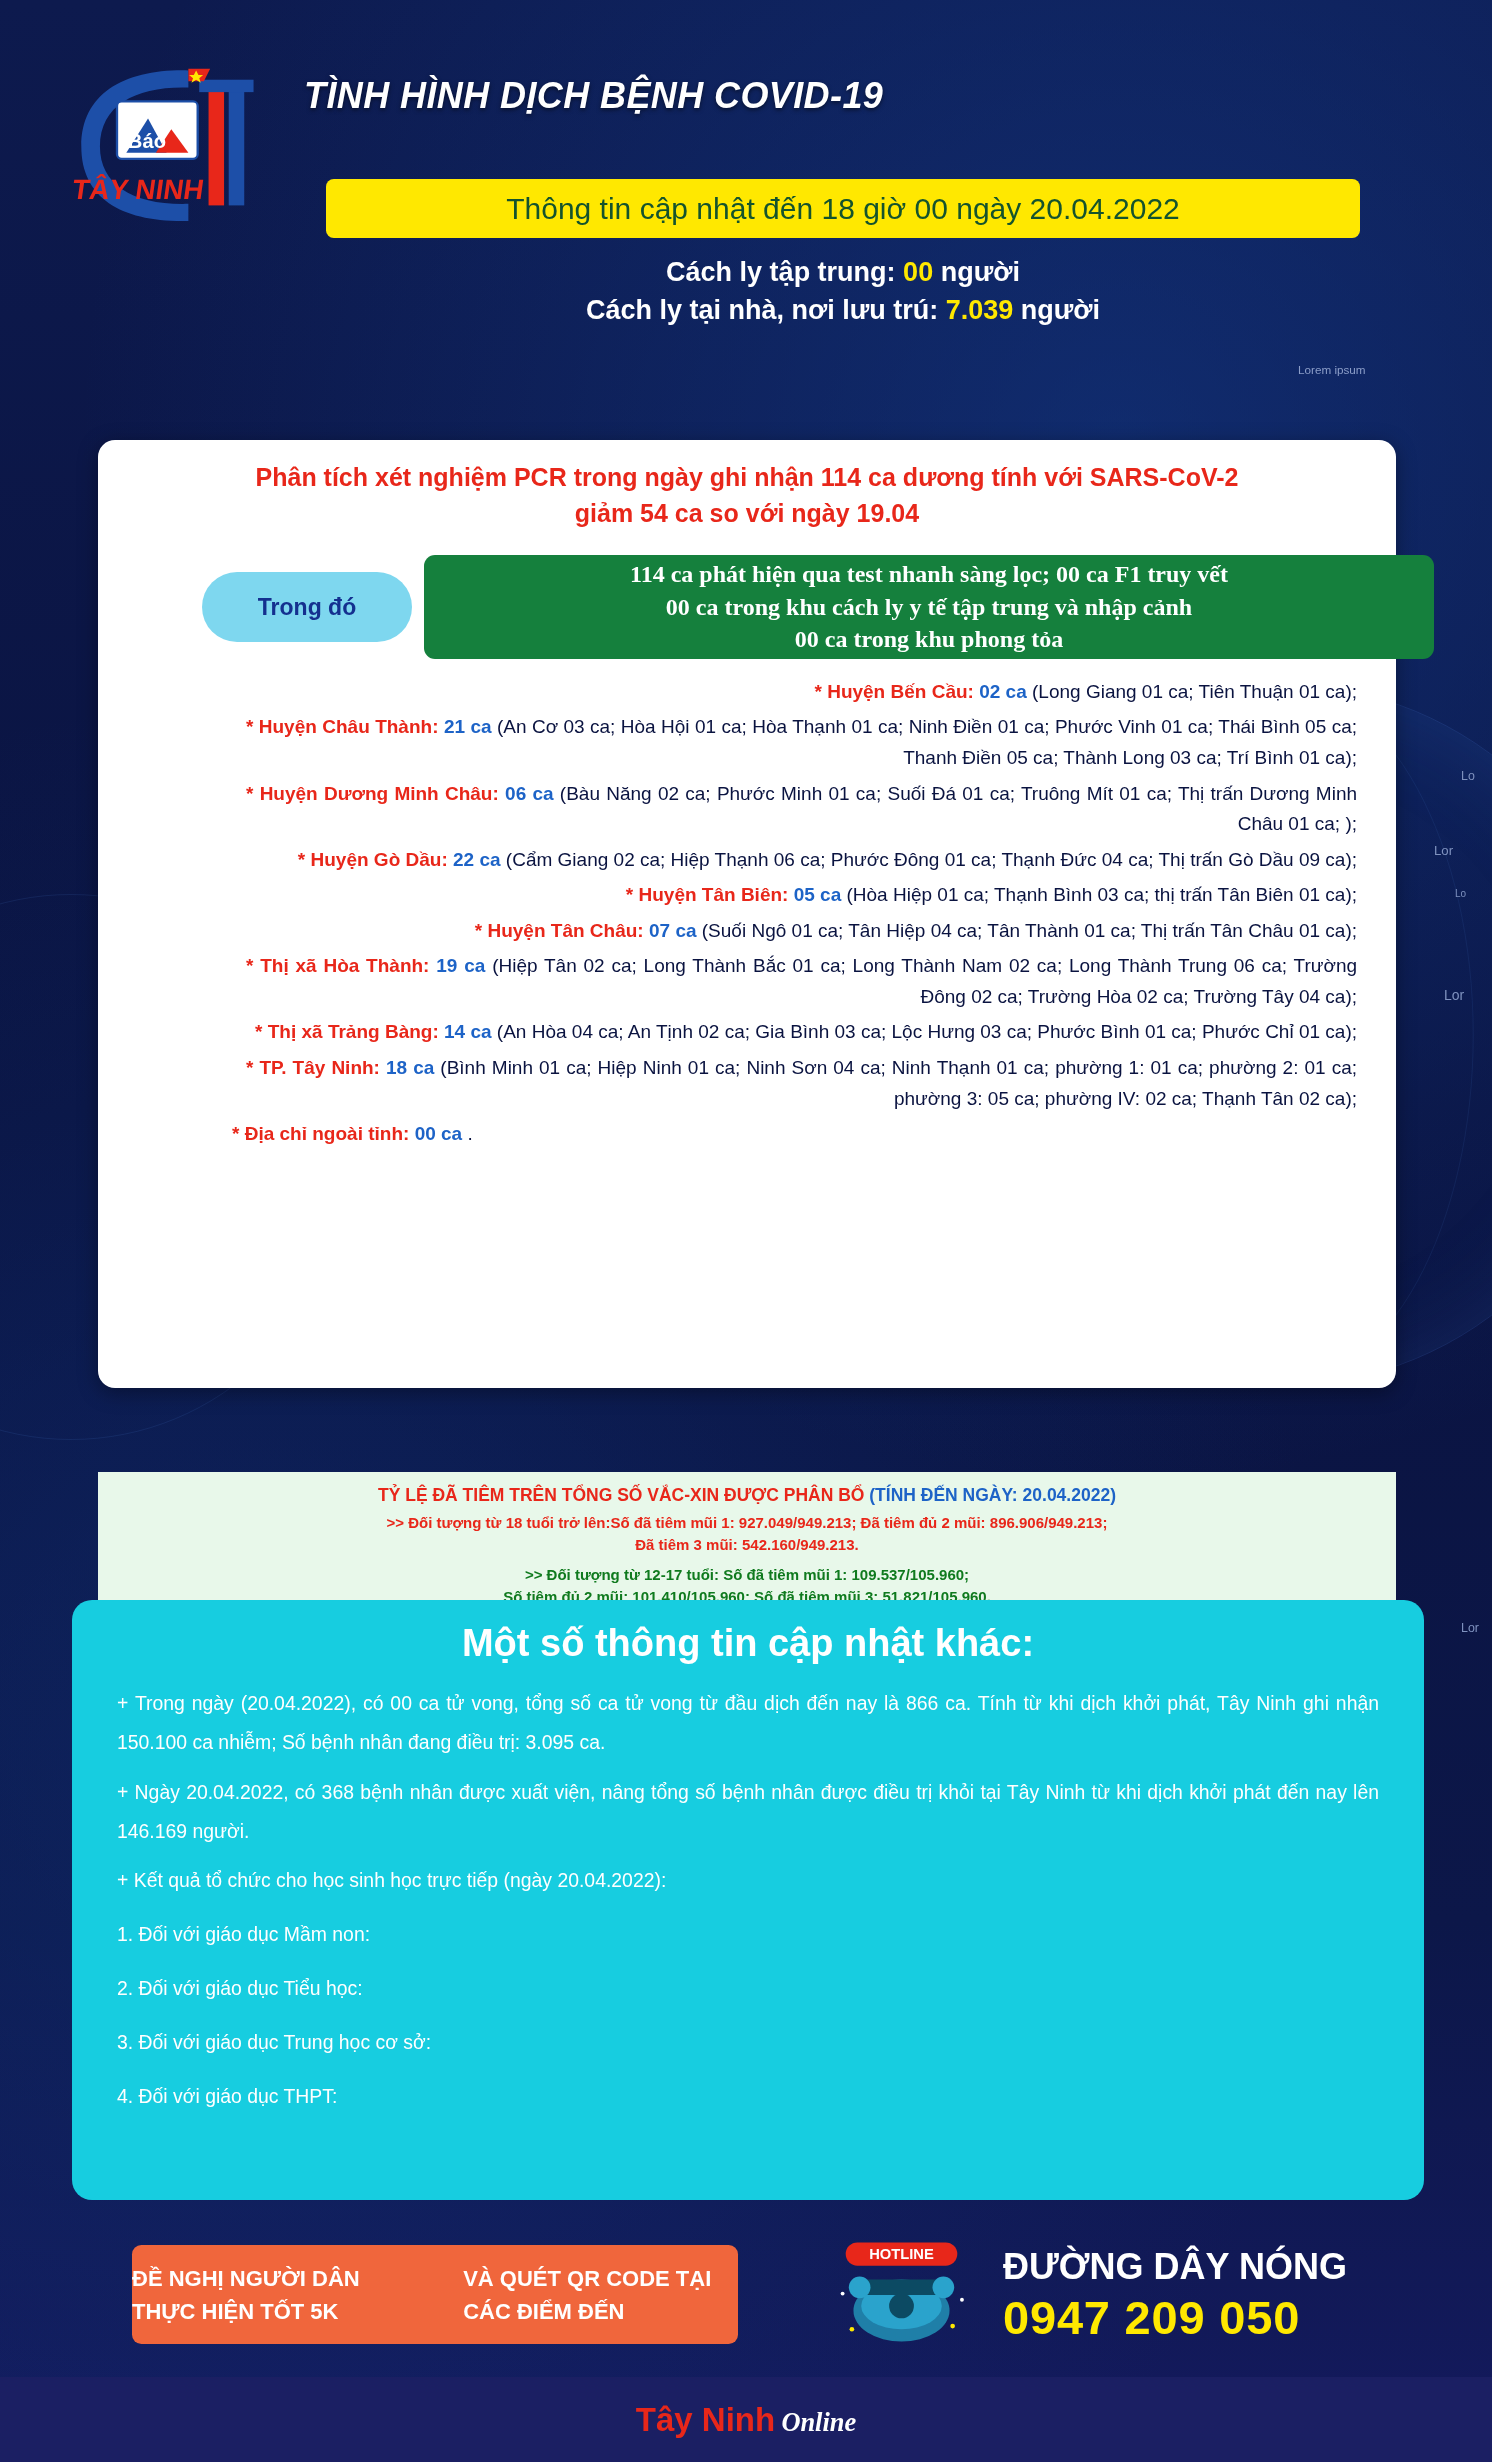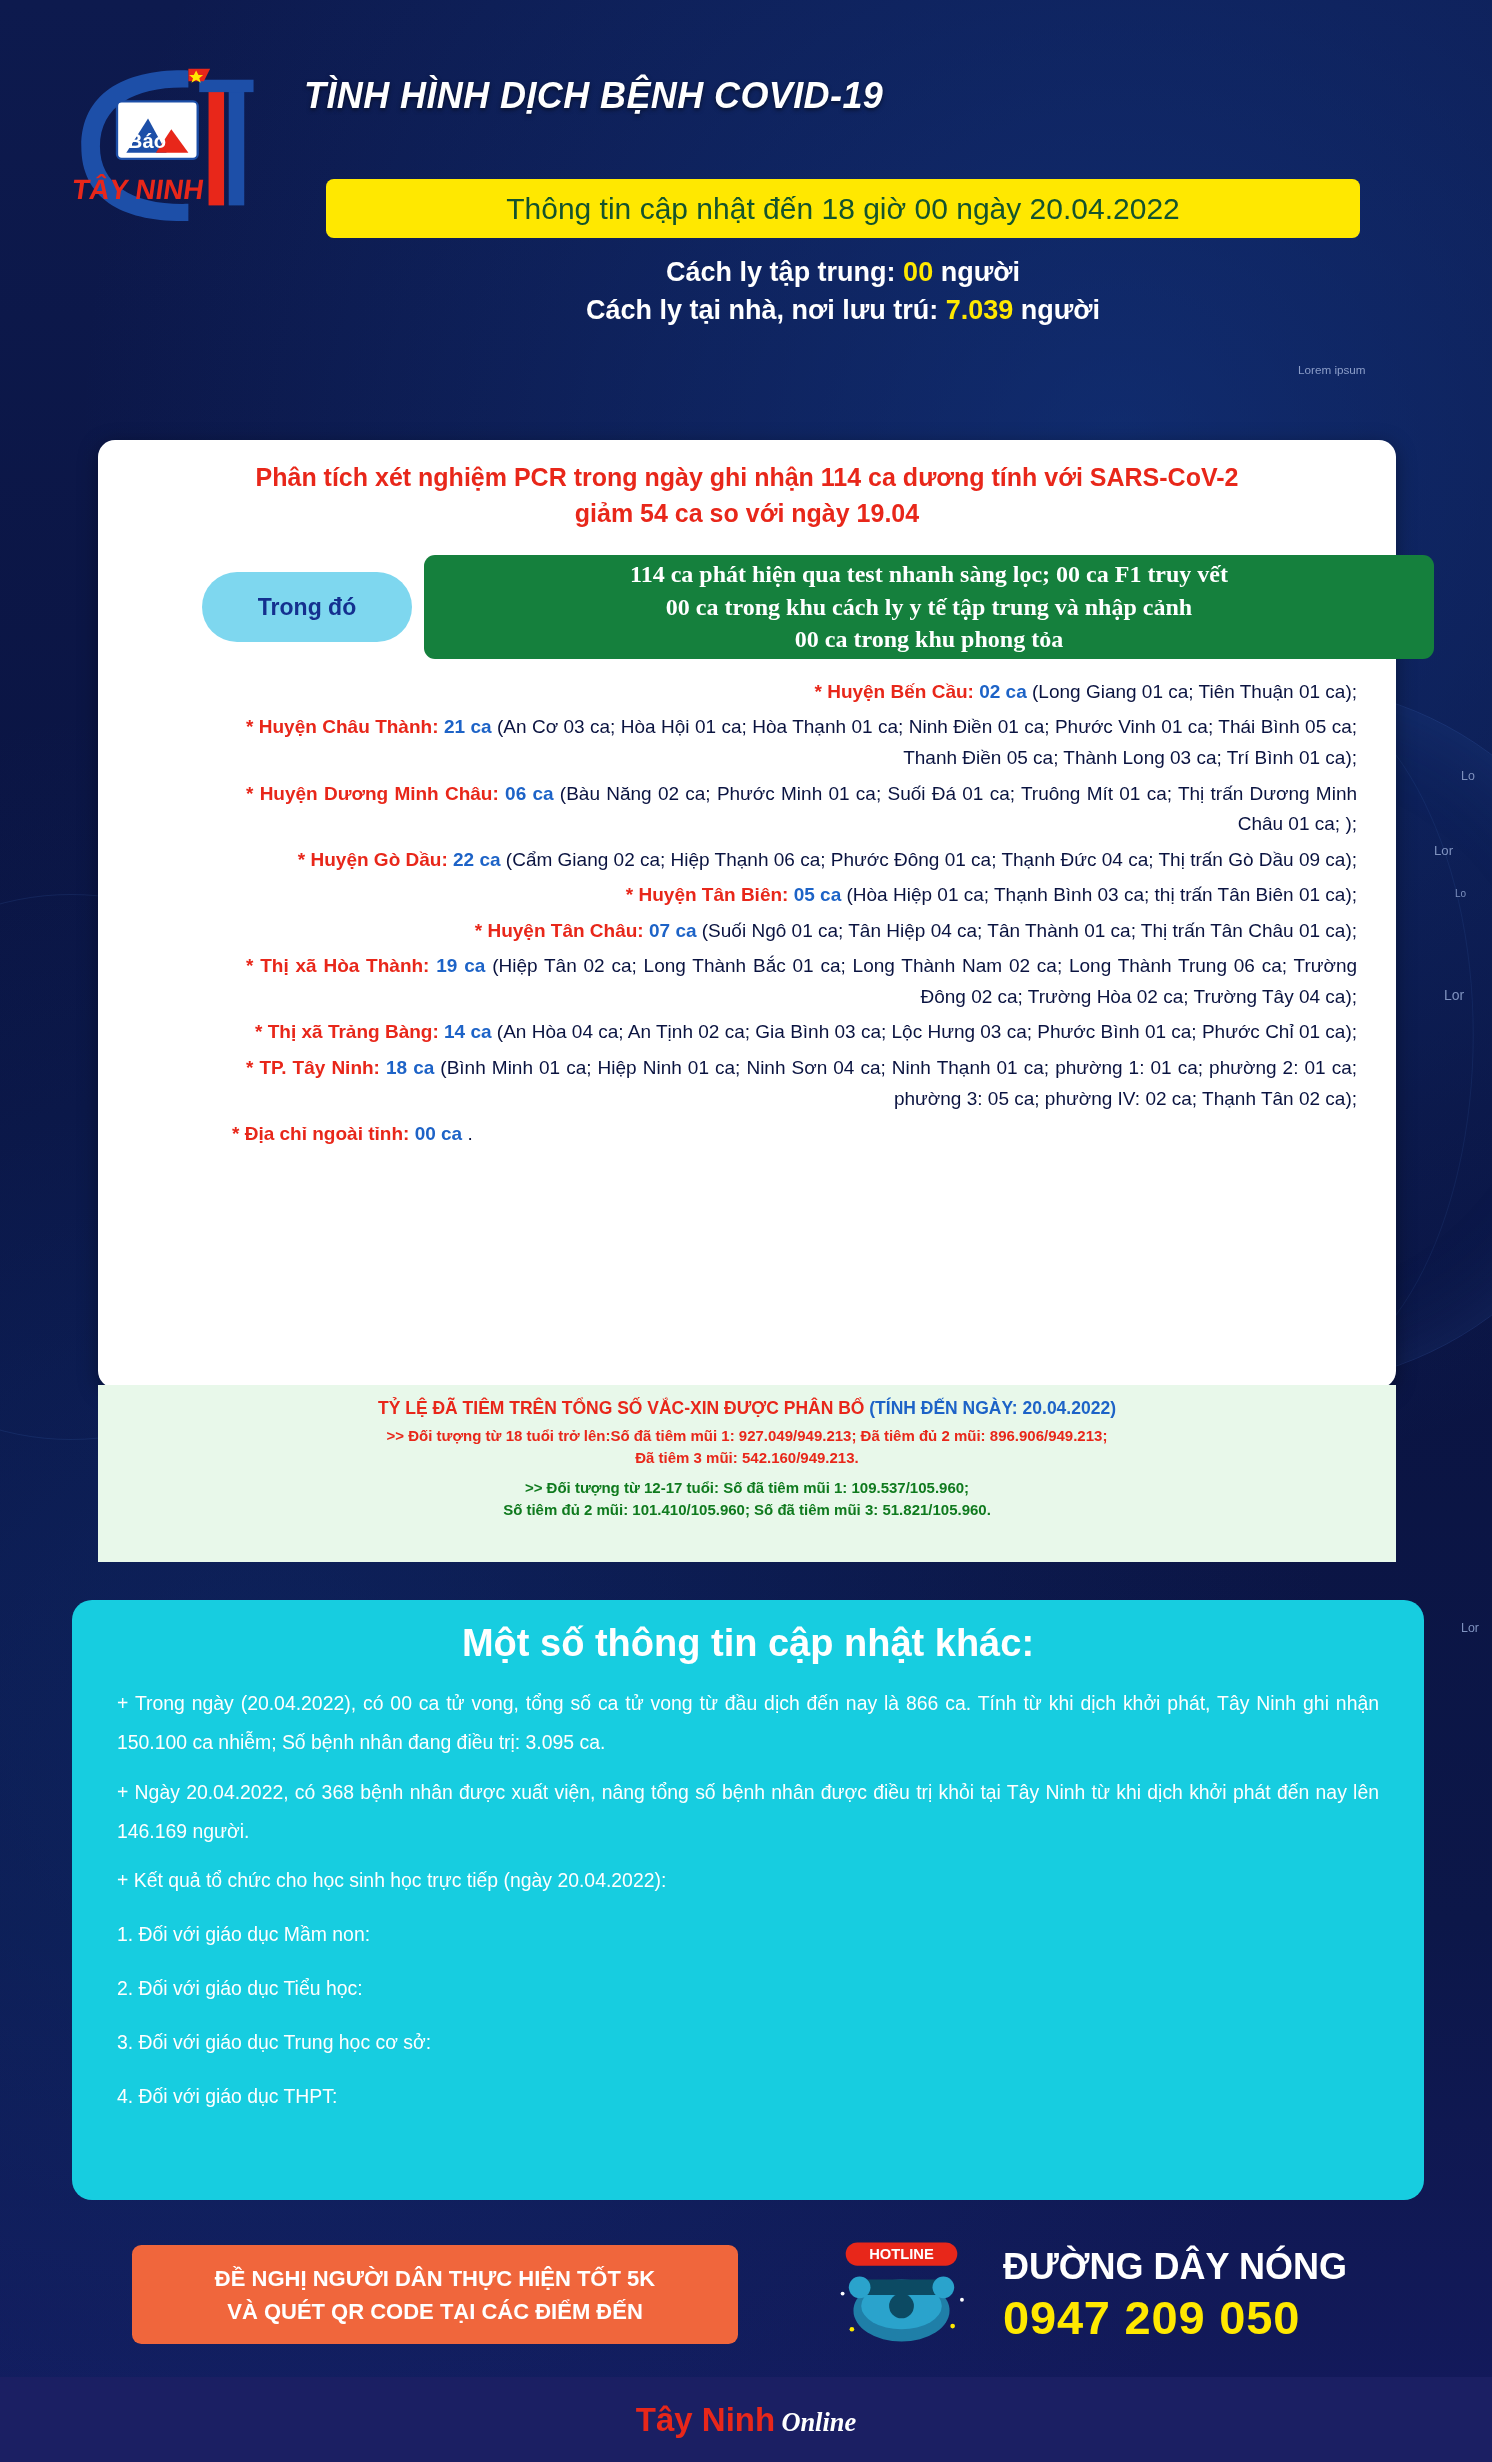--- a/index.html
+++ b/index.html
@@ -202,21 +202,21 @@
   .district .dcount {
     color: #1d63c7;
     font-weight: bold;
   }
   .district.last { text-align: left; text-align-last: left; margin-left: -14px; }
 
   
   .vaccine-box {
     position: absolute;
     left: 98px;
-    top: 1385px;
+    top: 1472px;
     width: 1298px;
     height: 177px;
     background: #e8f8ea;
     border-radius: 0;
   }
   .vaccine-title {
     text-align: center;
     color: #e8271a;
     font-size: 17.5px;
     font-weight: bold;
@@ -262,23 +262,23 @@
   
   .footer-5k {
     position: absolute;
     left: 132px;
     top: 2245px;
     width: 606px;
     height: 99px;
     background: #f0663c;
     border-radius: 9.3px;
     display: flex;
-    flex-direction: column;
+    flex-direction: row;
     align-items: center;
-    justify-content: center;
+    gap: 40px;
   }
   .footer-5k div {
     color: #ffffff;
     font-size: 22px;
     font-weight: bold;
     line-height: 1.5;
   }
   .hotline-badge {
     position: absolute;
     left: 824px;

